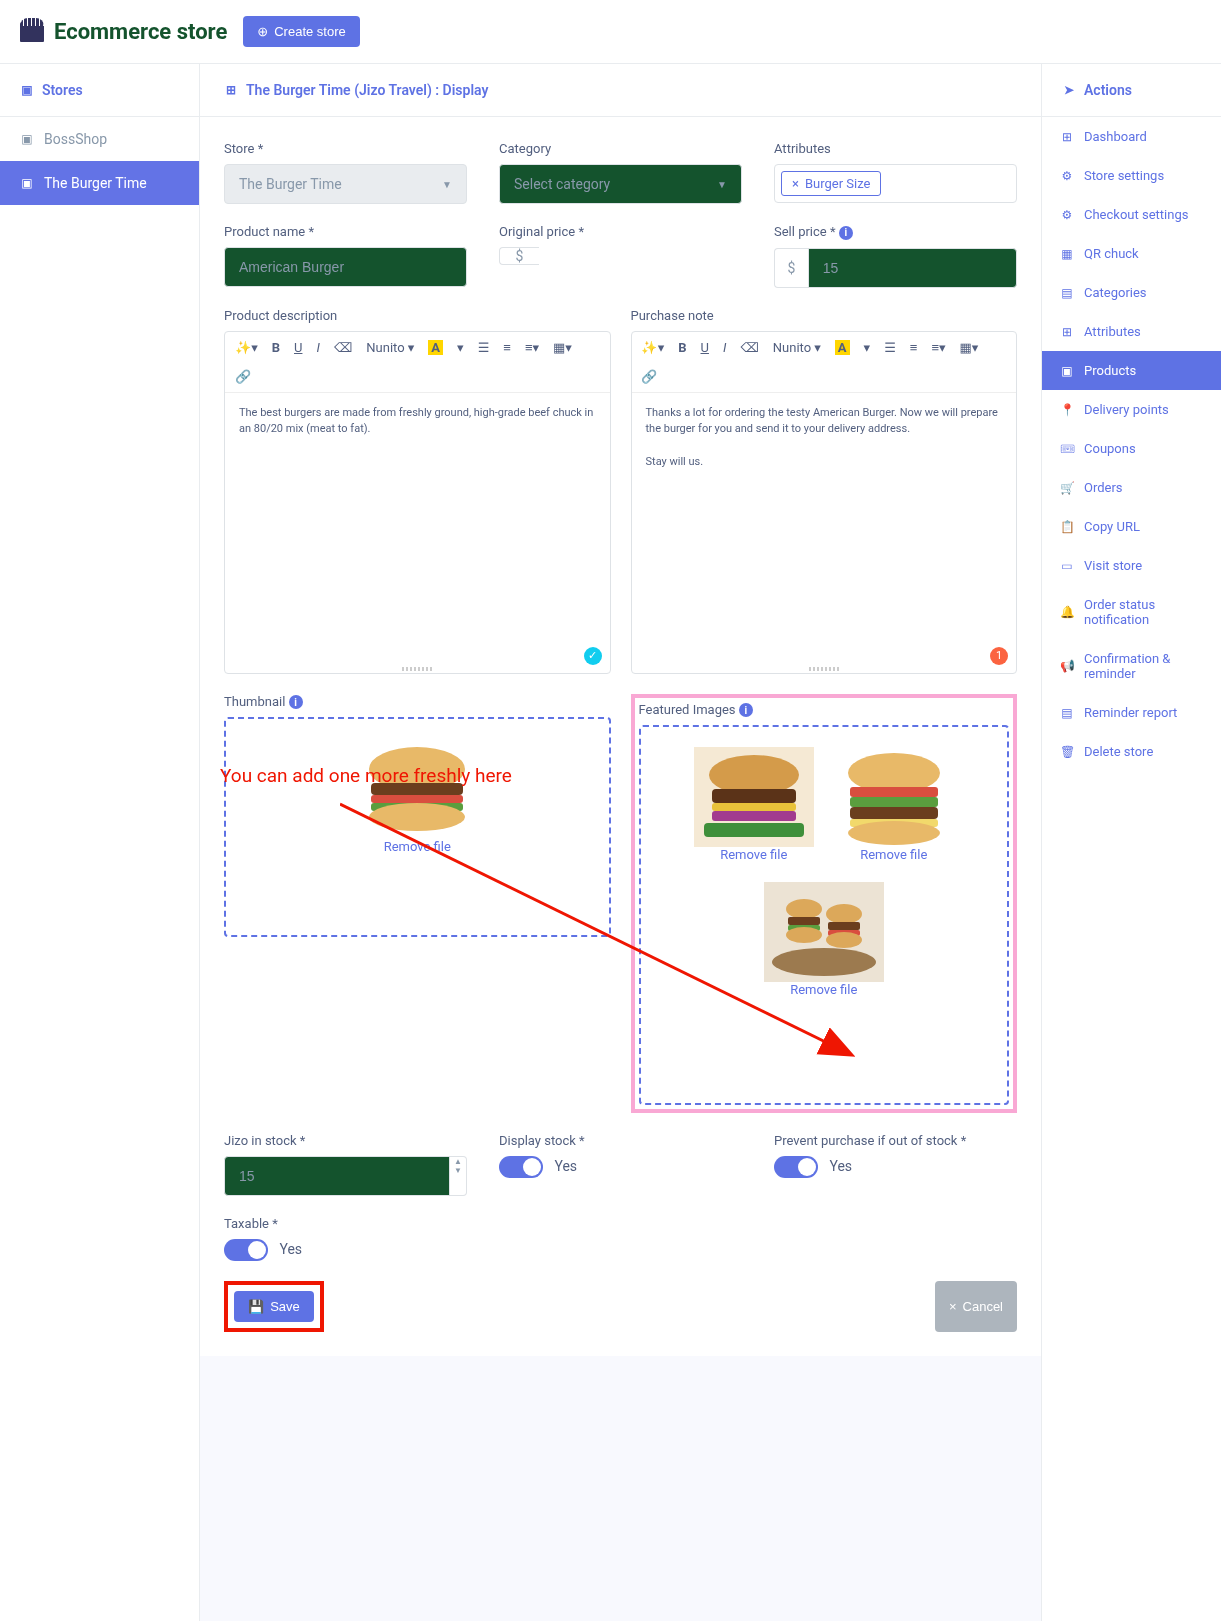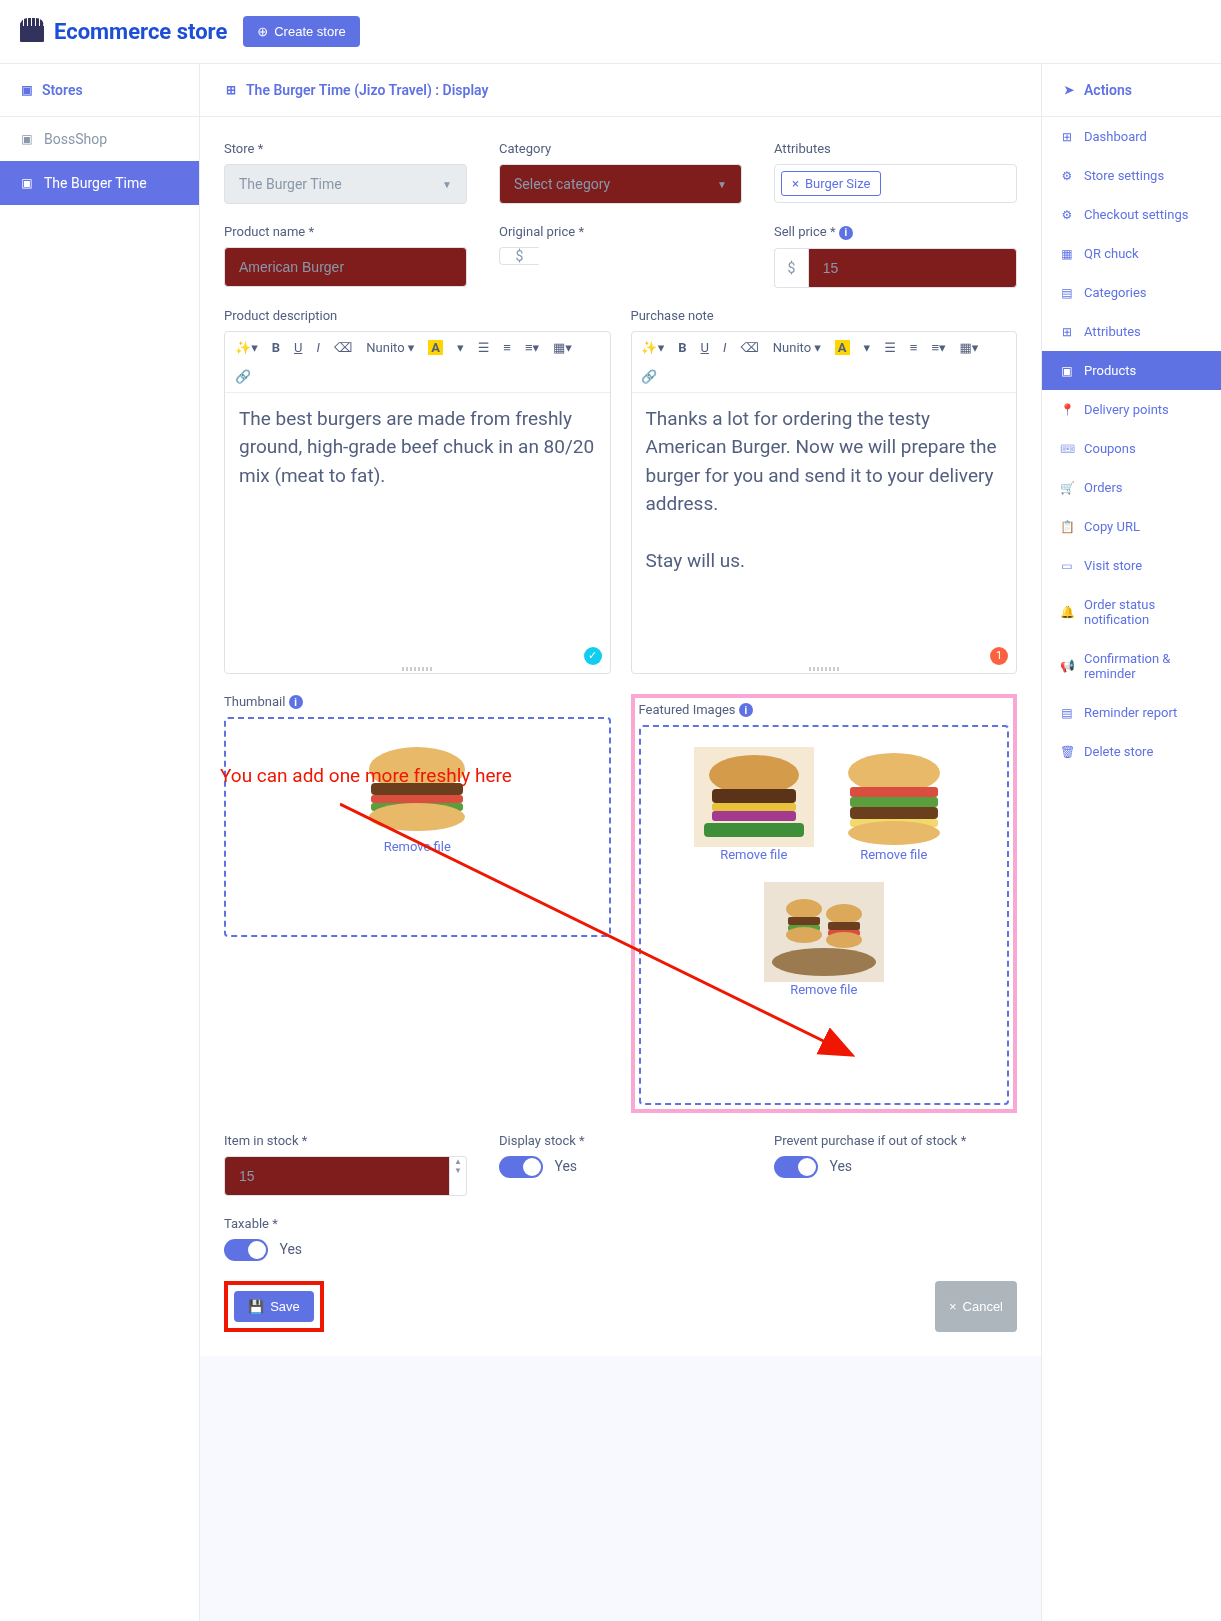--- a/index.html
+++ b/index.html
@@ -1,50 +1,50 @@
 <!DOCTYPE html>
 <html><head>
 <meta charset="utf-8">
 <style>
 * { box-sizing: border-box; margin: 0; padding: 0; }
 body { font-family: -apple-system, BlinkMacSystemFont, 'Segoe UI', Roboto, sans-serif; font-size: 14px; color: #525f7f; background: #f8f9fe; }
 .topbar { background: #fff; padding: 16px 20px; display: flex; align-items: center; gap: 16px; border-bottom: 1px solid #e9ecef; }
-.brand { display: flex; align-items: center; gap: 10px; font-weight: 700; font-size: 22px; color: #1d4ed8; justify-content: center; }
+.brand { display: flex; align-items: center; gap: 10px; font-weight: 700; font-size: 22px; color: #14532d; justify-content: center; }
 .brand-icon { width: 24px; height: 20px; background: #32325d; border-radius: 3px 3px 1px 1px; position: relative; }
 .brand-icon::before { content:''; position:absolute; top:-4px; left:0; right:0; height:8px; background: repeating-linear-gradient(90deg,#32325d 0 3px,#fff 3px 4px); border-radius:10px 10px 0 0; }
 .btn { display: inline-flex; align-items: center; gap: 6px; padding: 8px 14px; border-radius: 4px; border: none; cursor: pointer; font-size: 13px; }
 .btn-primary { background: #5e72e4; color: #fff; }
 .btn-secondary { background: #adb5bd; color: #fff; }
 .layout { display: grid; grid-template-columns: 200px 1fr 180px; min-height: calc(100vh - 60px); }
 .sidebar-left, .sidebar-right { background: #fff; border-right: 1px solid #e9ecef; }
 .sidebar-right { border-right: none; border-left: 1px solid #e9ecef; }
 .side-head { padding: 18px 20px; font-weight: 600; color: #5e72e4; border-bottom: 1px solid #e9ecef; display:flex; align-items:center; gap:8px; }
 .store-item { padding: 14px 20px; color: #8898aa; display:flex; align-items:center; gap:10px; cursor:pointer; }
 .store-item.active { background: #6373e6; color: #fff; }
 .action-item { padding: 12px 18px; color: #5e72e4; font-size: 13px; display:flex; align-items:center; gap:10px; cursor:pointer; }
 .action-item.active { background: #5e72e4; color: #fff; }
 .main { padding: 0; position: relative; }
 .main-head { padding: 18px 24px; font-weight: 600; color: #5e72e4; border-bottom: 1px solid #e9ecef; background:#fff; display:flex; align-items:center; gap:8px;}
 .form-area { padding: 24px; background:#fff; }
 .row3 { display: grid; grid-template-columns: 1fr 1fr 1fr; gap: 32px; margin-bottom: 20px; }
 .row2 { display: grid; grid-template-columns: 1fr 1fr; gap: 20px; margin-bottom: 20px; }
 .fg label { font-size: 13px; color: #525f7f; display:block; margin-bottom:8px; }
-.sel, .inp { width: 100%; padding: 11px 14px; border: 1px solid #dee2e6; border-radius: 4px; font-size: 14px; background:#7f1d1d; color:#8898aa; }
+.sel, .inp { width: 100%; padding: 11px 14px; border: 1px solid #dee2e6; border-radius: 4px; font-size: 14px; background:#14532d; color:#8898aa; }
 .sel.disabled { background: #e9ecef; }
 .sel { display:flex; justify-content:space-between; align-items:center; }
 .price-wrap { display:flex; }
 .price-cur { width:40px; border:1px solid #dee2e6; border-right:none; border-radius:4px 0 0 4px; display:flex; align-items:center; justify-content:center; color:#8898aa; }
 .price-wrap .inp { border-radius: 0 4px 4px 0; }
 .tag-box { border:1px solid #dee2e6; border-radius:4px; padding:6px; }
 .tag { display:inline-flex; align-items:center; gap:6px; border:1px solid #5e72e4; color:#5e72e4; padding:4px 10px; border-radius:3px; font-size:13px; }
 .editor { border:1px solid #dee2e6; border-radius:4px; position:relative; }
 .toolbar { padding:8px 10px; border-bottom:1px solid #eee; display:flex; flex-wrap:wrap; gap:14px; align-items:center; }
 .toolbar span { color:#525f7f; font-size:13px; cursor:pointer; }
 .toolbar .hl { background:#ffd600; padding:0 3px; font-weight:700; }
-.ed-body { padding:12px 14px; min-height:280px; font-size:19px; line-height:1.5; }
+.ed-body { padding:12px 14px; min-height:280px; font-size:11px; line-height:1.5; }
 .badge-check, .badge-warn { position:absolute; bottom:8px; right:8px; width:18px; height:18px; border-radius:50%; color:#fff; font-size:11px; display:flex; align-items:center; justify-content:center; }
 .badge-check { background:#11cdef; }
 .badge-warn { background:#fb6340; }
 .resize-handle { position:absolute; bottom:2px; left:50%; transform:translateX(-50%); width:30px; height:4px; background: repeating-linear-gradient(90deg,#ccc 0 2px, transparent 2px 4px); }
 .dropzone { border:2px dashed #5e72e4; border-radius:4px; padding:20px; min-height:220px; display:flex; flex-wrap:wrap; gap:20px; justify-content:center; align-content:flex-start; }
 .thumb-item { text-align:center; }
 .burger { width:120px; height:100px; display:block; margin:0 auto; }
 .remove-link { color:#5e72e4; font-size:13px; cursor:pointer; }
 .annot-box-featured { border:4px solid #f9a8d4; position:relative; padding:4px; }
 .annot-box-save { border:4px solid #ef1602; display:inline-block; padding:6px; }
@@ -268,21 +268,21 @@
                   </svg>
               <div class="remove-link">Remove file</div>
             </div>
           </div>
         </div>
         </div>
       </div>
 
       <div class="row3">
         <div class="fg">
-          <label>Item in stock *</label>
+          <label>Jizo in stock *</label>
           <div class="spin-wrap">
             <input class="inp" value="15" style="">
             <div class="spin-btns">
                 <span>▲</span>
                 <span>▼</span>
               </div>
           </div>
         </div>
         <div class="fg">
           <label>Display stock *</label>

